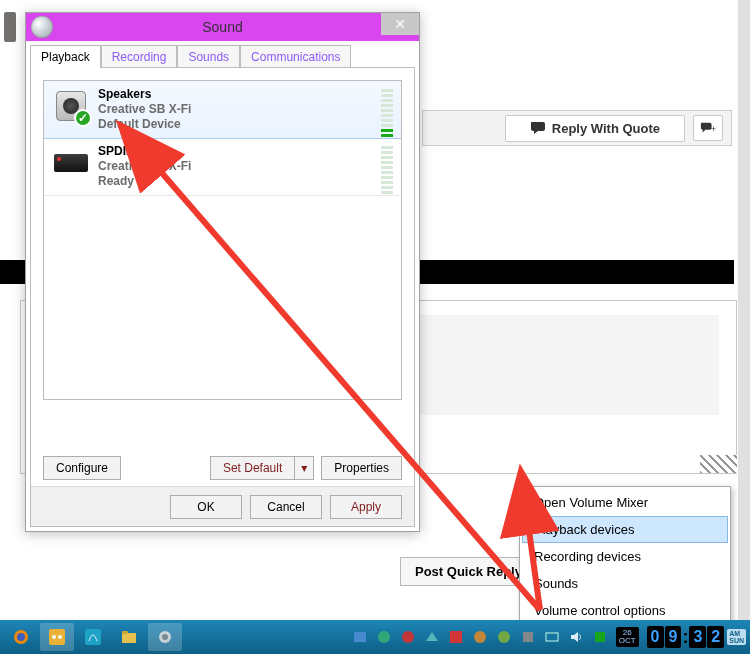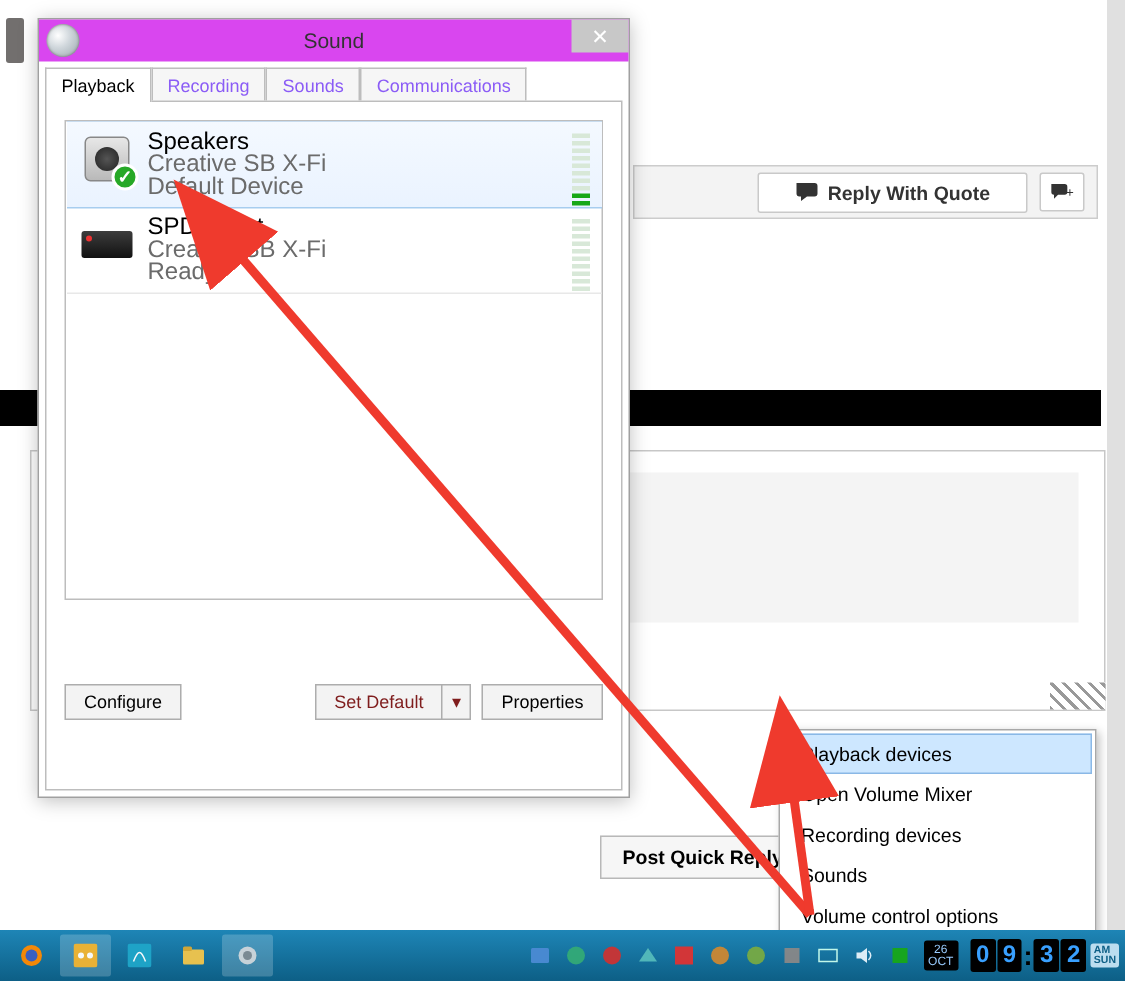--- a/index.html
+++ b/index.html
@@ -59,21 +59,21 @@
      background:linear-gradient(#e7e7e7,#b9b9b9);border:1px solid #888;position:relative;}
   .speaker-shape::after{content:"";position:absolute;left:6px;top:6px;width:16px;height:16px;
      border-radius:50%;background:radial-gradient(circle,#555,#222);}
   .checkbadge{position:absolute;right:-2px;bottom:-2px;width:18px;height:18px;border-radius:50%;
      background:#26a826;border:2px solid #fff;display:flex;align-items:center;justify-content:center;
      color:#fff;font-size:12px;font-weight:bold;}
   .spdif-shape{width:34px;height:18px;margin:10px 2px;background:linear-gradient(#3d3d3d,#111);
      border-radius:2px;position:relative;}
   .spdif-shape::before{content:"";position:absolute;left:3px;top:3px;width:4px;height:4px;
      background:#e33;border-radius:50%;}
-  .devtxt{font-size:16px;line-height:15px;}
+  .devtxt{font-size:12px;line-height:15px;font-weight:bold;}
   .devname{color:#000;}
   .devsub{color:#6b6b6b;}
   .meter{position:absolute;right:8px;top:8px;width:12px;display:flex;flex-direction:column-reverse;gap:2px;}
   .meter i{display:block;height:3px;background:#d8e8d8;}
   .meter i.on{background:#18a818;}
   .btnrow{position:absolute;left:12px;right:12px;bottom:46px;display:flex;gap:7px;align-items:flex-start;margin-top:18px;}
   .wbtn{font-size:12px;padding:4px 12px;border:1px solid #adadad;background:#f3f3f3;cursor:pointer;}
   .wbtn.disabled{color:#7f1d1d;}
   .split{display:flex;}
   .split .wbtn:first-child{border-right:none;}
@@ -205,26 +205,31 @@
       <button class="wbtn">Configure</button>
       <div style="flex:1"></div>
       <div class="split">
         <button class="wbtn disabled">Set Default</button>
         <button class="wbtn disabled caret">
           <span>▾</span>
         </button>
       </div>
       <button class="wbtn">Properties</button>
     </div>
+    <div class="okrow">
+      <button class="wbtn">OK</button>
+      <button class="wbtn">Cancel</button>
+      <button class="wbtn disabled">Apply</button>
+    </div>
   </div>
 </div>
 
 <div class="ctx">
+  <div class="ctx-item">Open Volume Mixer</div>
   <div class="ctx-item hover">Playback devices</div>
-  <div class="ctx-item">Open Volume Mixer</div>
   <div class="ctx-item">Recording devices</div>
   <div class="ctx-item">Sounds</div>
   <div class="ctx-item">Volume control options</div>
 </div>
 
 <div class="taskbar">
   <div class="tb-left">
     <div class="tb-ico">
       <svg class="tray-i" viewBox="0 0 16 16">
           <circle cx="8" cy="8" r="7" fill="#ff8a00"></circle>

